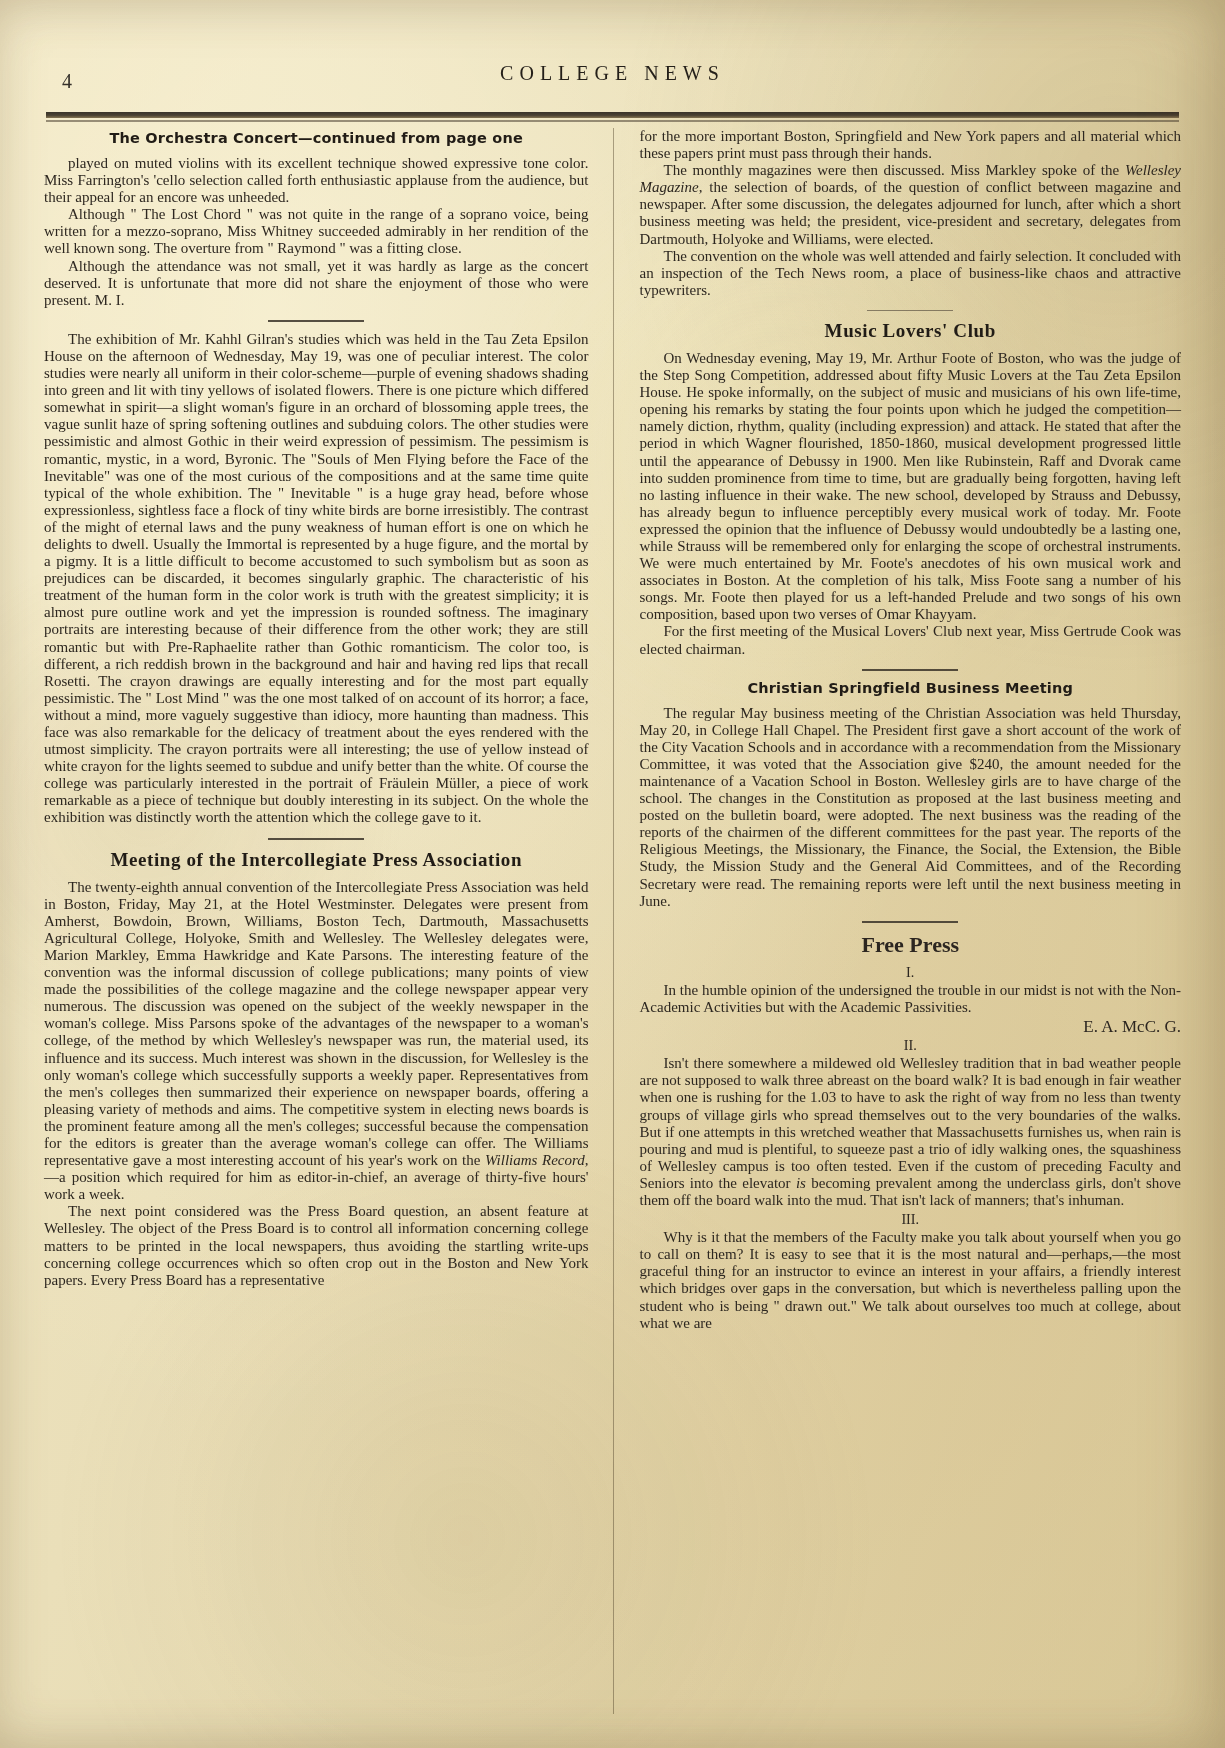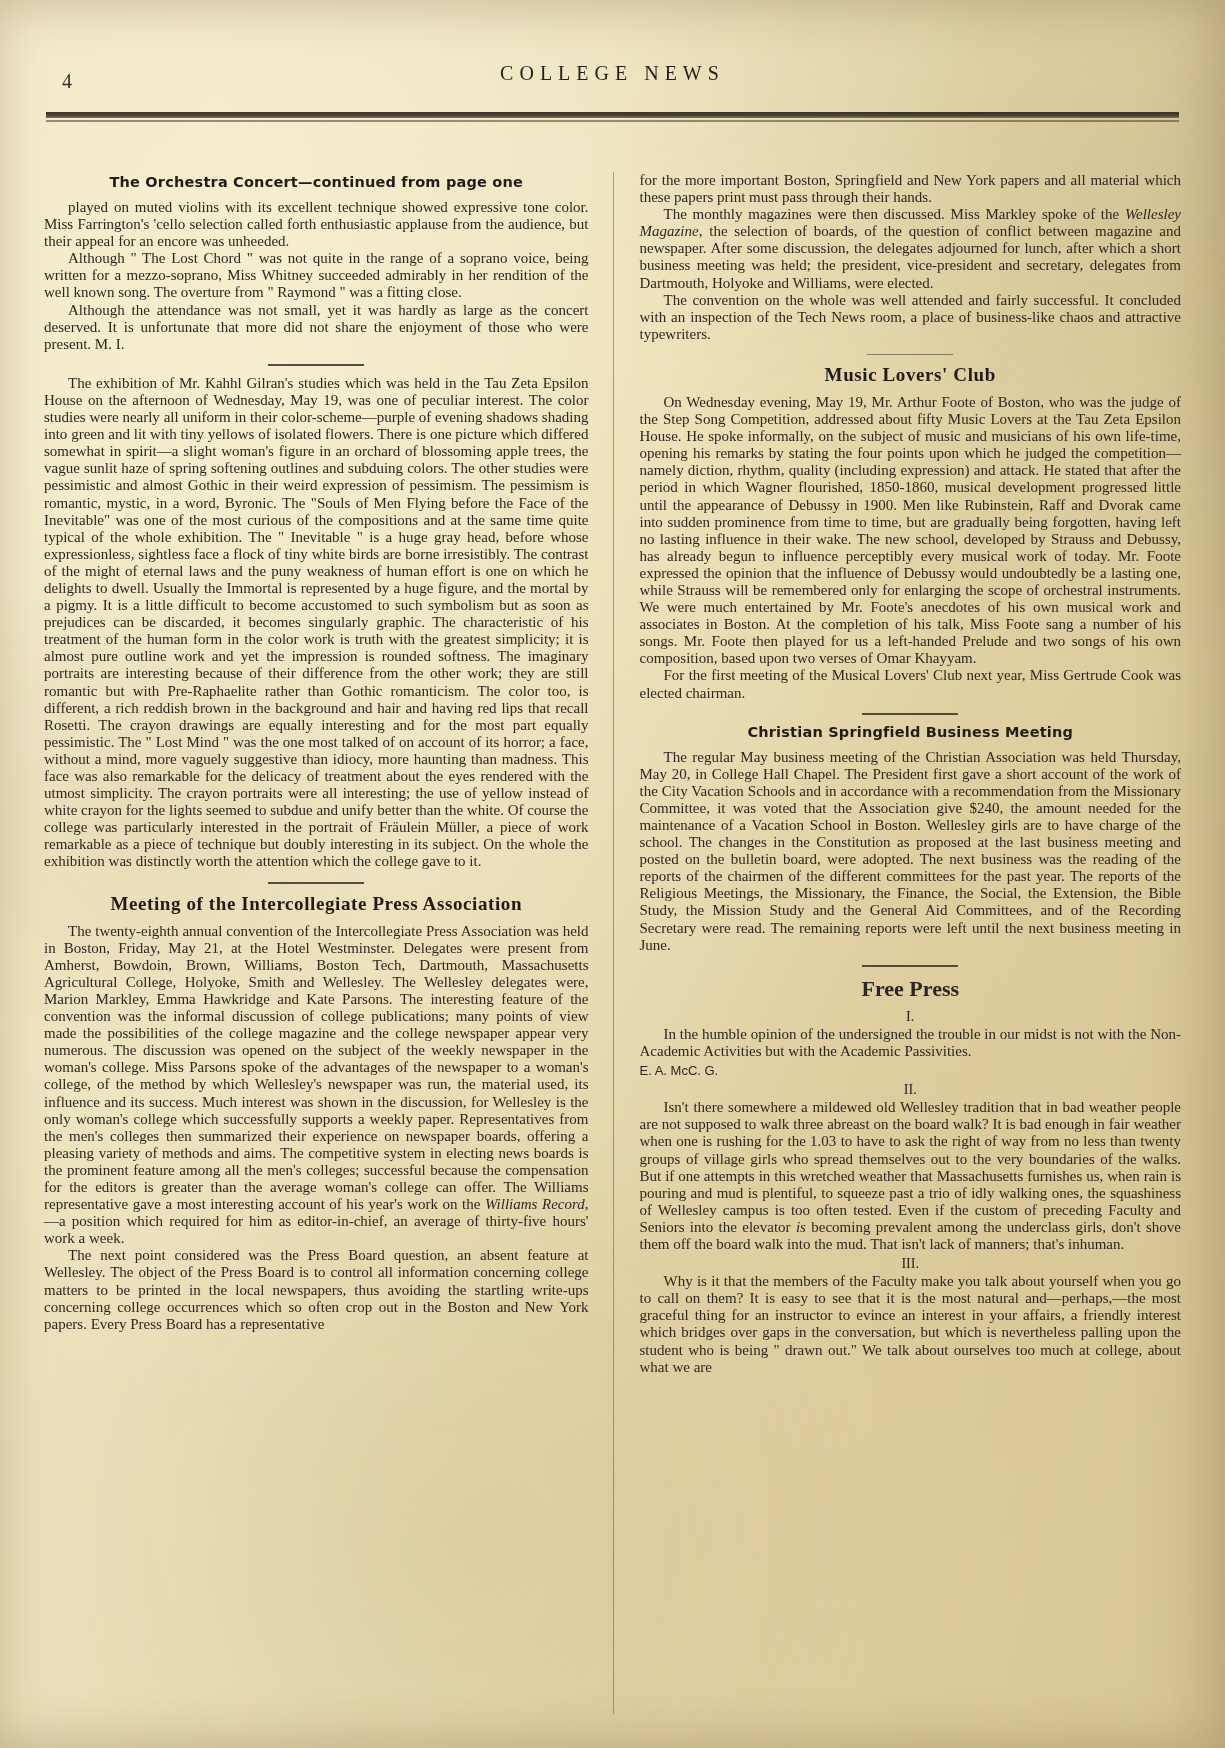--- a/index.html
+++ b/index.html
@@ -95,21 +95,20 @@
     top: 128px;
     left: 44px;
     right: 44px;
     bottom: 34px;
     display: flex;
     gap: 0;
   }
   .col {
     width: 50%;
     box-sizing: border-box;
-    margin-top: 44px;
   }
   .col-left  { padding-right: 24px; }
   .col-right { padding-left: 26px; border-left: 1px solid rgba(80,66,42,.45); }
 
   h2.section-head {
     font-family: "DejaVu Sans", sans-serif;
     font-weight: bold;
     font-size: 14.5px;
     text-align: center;
     margin: 2px 0 9px 0;
@@ -136,24 +135,24 @@
     line-height: 17.1px;
     text-align: justify;
     margin: 0;
     text-indent: 1.6em;
     color: #2d2720;
     hyphens: manual;
   }
   p.body.noindent { text-indent: 0; }
   p.body em { font-style: italic; }
   p.signature {
-    font-family: Liberation Sans, sans-serif;
-    font-size: 13px;
+    font-family: Liberation Serif, serif;
+    font-size: 17px;
     line-height: 17.1px;
-    text-align: left;
+    text-align: right;
     margin: 2px 0 2px 0;
   }
   .numeral {
     font-family: "Liberation Serif", serif;
     font-size: 14.2px;
     line-height: 17.1px;
     text-align: center;
     margin: 2px 0 1px 0;
   }
 
@@ -197,21 +196,21 @@
       <h2 class="section-head serif">Meeting of the Intercollegiate Press Association</h2>
       <p class="body"><span>The twenty-eighth annual convention of the Intercollegiate Press Association was held in Boston, Friday, May 21, at the Hotel Westminster. Delegates were present from Amherst, Bowdoin, Brown, Williams, Boston Tech, Dartmouth, Massachusetts Agricultural College, Holyoke, Smith and Wellesley. The Wellesley delegates were, Marion Markley, Emma Hawkridge and Kate Parsons. The interesting feature of the convention was the informal discussion of college publications; many points of view made the possibilities of the college magazine and the college newspaper appear very numerous. The discussion was opened on the subject of the weekly newspaper in the woman's college. Miss Parsons spoke of the advantages of the newspaper to a woman's college, of the method by which Wellesley's newspaper was run, the material used, its influence and its success. Much interest was shown in the discussion, for Wellesley is the only woman's college which successfully supports a weekly paper. Representatives from the men's colleges then summarized their experience on newspaper boards, offering a pleasing variety of methods and aims. The competitive system in electing news boards is the prominent feature among all the men's colleges; successful because the compensation for the editors is greater than the average woman's college can offer. The Williams representative gave a most interesting account of his year's work on the </span><em>Williams Record</em><span>,—a position which required for him as editor-in-chief, an average of thirty-five hours' work a week.</span></p>
       <p class="body">The next point considered was the Press Board question, an absent feature at Wellesley. The object of the Press Board is to control all information concerning college matters to be printed in the local newspapers, thus avoiding the startling write-ups concerning college occurrences which so often crop out in the Boston and New York papers. Every Press Board has a representative</p>
 
     </div>
 
     <div class="col col-right">
 
       <p class="body noindent">for the more important Boston, Springfield and New York papers and all material which these papers print must pass through their hands.</p>
       <p class="body"><span>The monthly magazines were then discussed. Miss Markley spoke of the </span><em>Wellesley Magazine</em><span>, the selection of boards, of the question of conflict between magazine and newspaper. After some discussion, the delegates adjourned for lunch, after which a short business meeting was held; the president, vice-president and secretary, delegates from Dartmouth, Holyoke and Williams, were elected.</span></p>
-      <p class="body">The convention on the whole was well attended and fairly successful. It concluded with an inspection of the Tech News room, a place of business-like chaos and attractive typewriters.</p>
+      <p class="body">The convention on the whole was well attended and fairly selection. It concluded with an inspection of the Tech News room, a place of business-like chaos and attractive typewriters.</p>
 
       <div class="divider faint short"></div>
 
       <h2 class="section-head serif">Music Lovers' Club</h2>
       <p class="body">On Wednesday evening, May 19, Mr. Arthur Foote of Boston, who was the judge of the Step Song Competition, addressed about fifty Music Lovers at the Tau Zeta Epsilon House. He spoke informally, on the subject of music and musicians of his own life-time, opening his remarks by stating the four points upon which he judged the competition—namely diction, rhythm, quality (including expression) and attack. He stated that after the period in which Wagner flourished, 1850-1860, musical development progressed little until the appearance of Debussy in 1900. Men like Rubinstein, Raff and Dvorak came into sudden prominence from time to time, but are gradually being forgotten, having left no lasting influence in their wake. The new school, developed by Strauss and Debussy, has already begun to influence perceptibly every musical work of today. Mr. Foote expressed the opinion that the influence of Debussy would undoubtedly be a lasting one, while Strauss will be remembered only for enlarging the scope of orchestral instruments. We were much entertained by Mr. Foote's anecdotes of his own musical work and associates in Boston. At the completion of his talk, Miss Foote sang a number of his songs. Mr. Foote then played for us a left-handed Prelude and two songs of his own composition, based upon two verses of Omar Khayyam.</p>
       <p class="body">For the first meeting of the Musical Lovers' Club next year, Miss Gertrude Cook was elected chairman.</p>
 
       <div class="divider"></div>
 
       <h2 class="section-head">Christian Springfield Business Meeting</h2>

